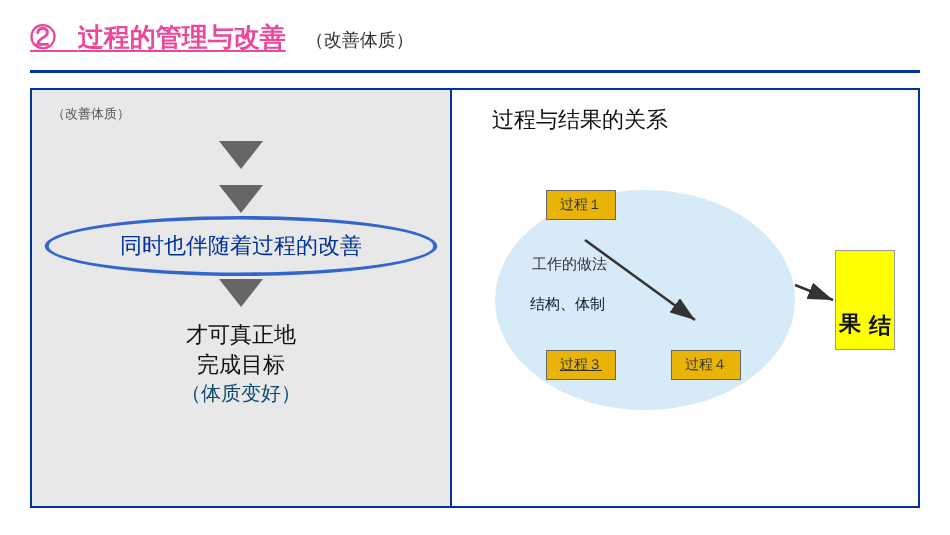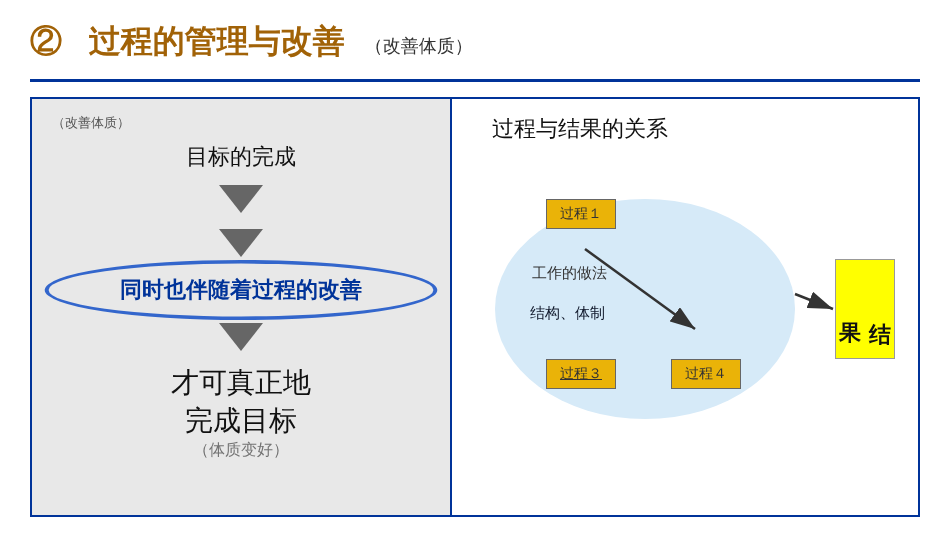--- a/index.html
+++ b/index.html
@@ -20,23 +20,24 @@
     }
 
     
     .header {
       display: flex;
       align-items: baseline;
       gap: 20px;
       margin-bottom: 15px;
     }
     .header-title {
-      font-size: 32px;
+      font-size: 26px;
       font-weight: bold;
-      color: #a16207;
+      color: #ec4899;
+      text-decoration: underline;
       text-underline-offset: 4px;
     }
     .header-subtitle {
       font-size: 18px;
       color: #333;
     }
 
     
     .header-line {
       width: 100%;
@@ -89,40 +90,40 @@
       margin: 8px 0;
     }
 
     
     .step-highlight {
       position: relative;
       padding: 10px 30px;
       font-size: 22px;
       color: #003399;
       text-align: center;
-      font-weight: bold;
+      font-weight: normal;
     }
     .step-highlight::before {
       content: '';
       position: absolute;
       top: 0; left: 0; right: 0; bottom: 0;
       border: 3px solid #3366cc;
       border-radius: 50%;
       transform: scaleX(1.3) scaleY(1.2);
     }
 
     .step-final {
-      font-size: 28px;
+      font-size: 22px;
       color: #111;
       text-align: center;
       margin-top: 5px;
     }
     .step-final-sub {
-      font-size: 16px;
-      color: #737373;
+      font-size: 20px;
+      color: #0c4a6e;
       text-align: center;
     }
 
     
     .right-panel {
       flex: 1;
       background: #fff;
       padding: 15px 20px;
       display: flex;
       flex-direction: column;
@@ -232,21 +233,20 @@
     </span>
     <span class="header-subtitle">（改善体质）</span>
   </div>
   <div class="header-line"></div>
 
   <div class="main-content">
 
     <div class="left-panel">
       <div class="panel-note">（改善体质）</div>
 
-      <div class="step-text">目标的完成</div>
       <div class="arrow-down"></div>
 
       <div class="arrow-down"></div>
 
       <div class="step-highlight">
         <span>同时也伴随着过程的改善</span>
       </div>
       <div class="arrow-down"></div>
 
       <div class="step-final">才可真正地<br>完成目标</div>

